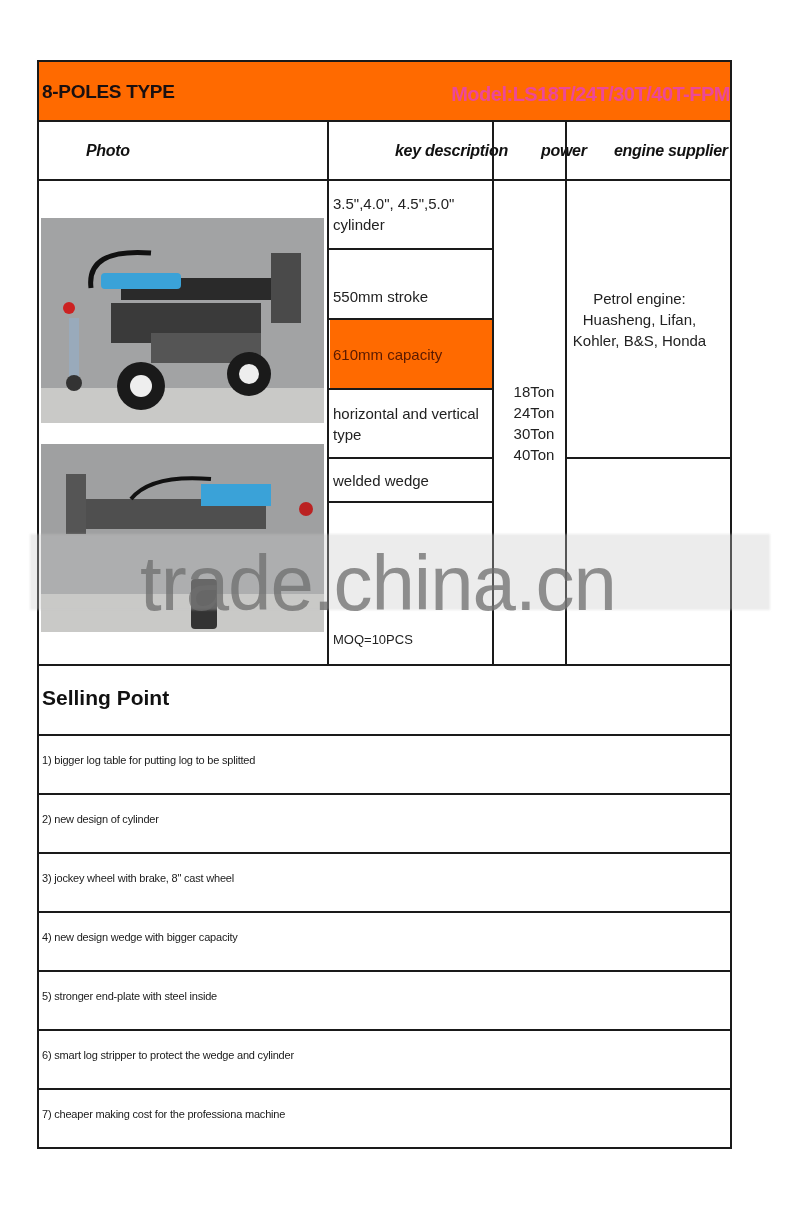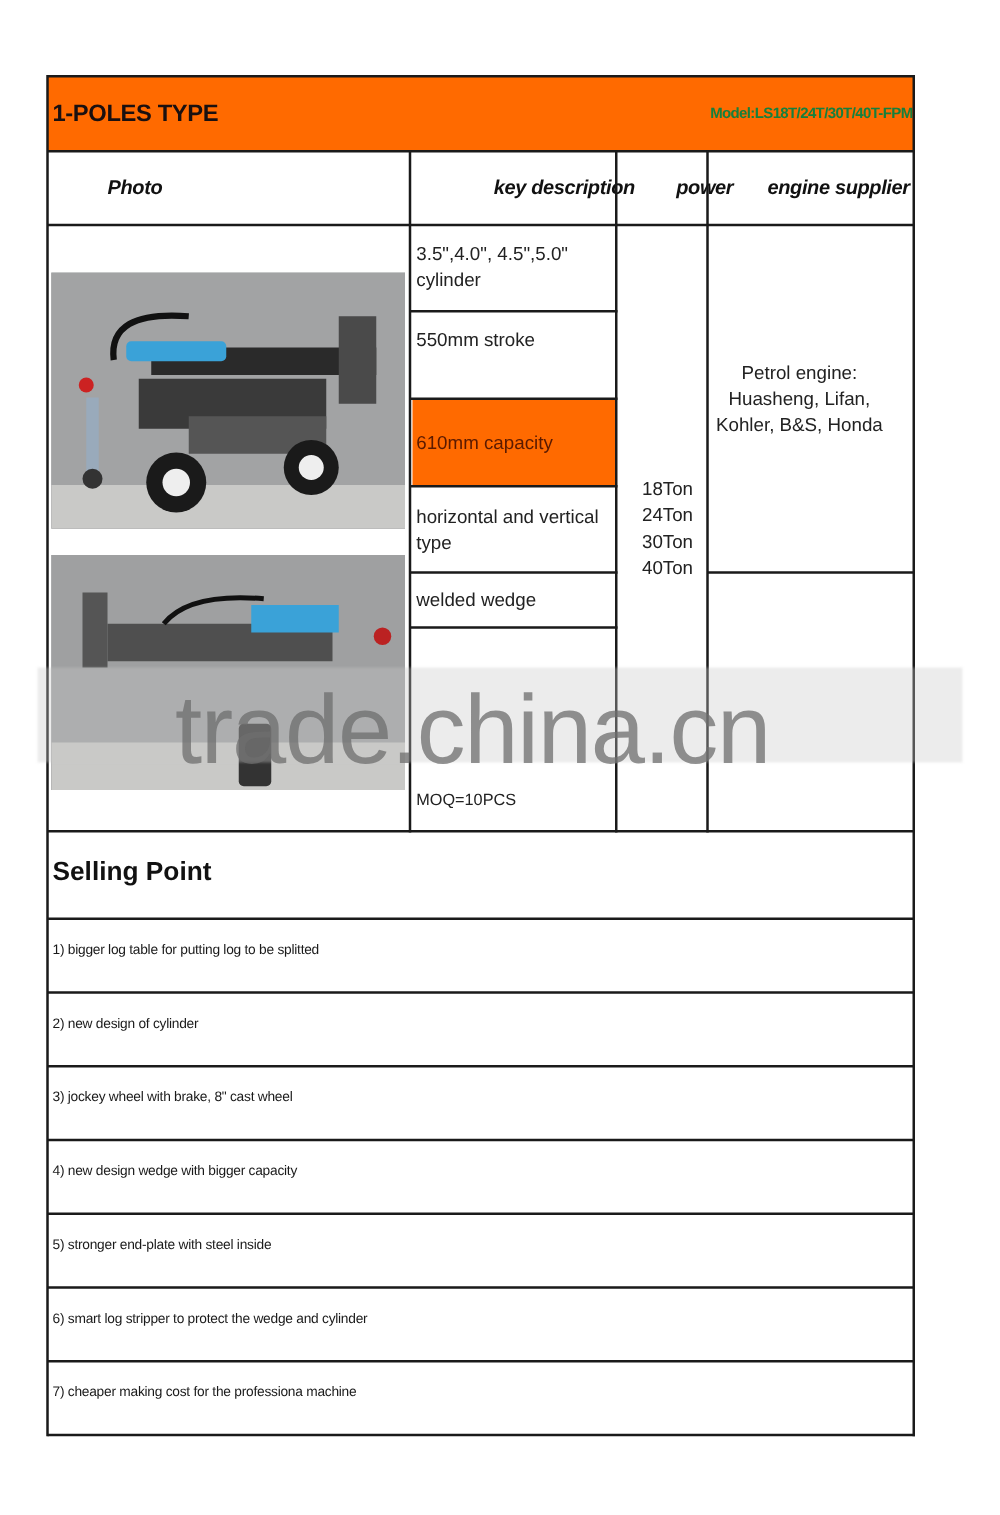--- a/index.html
+++ b/index.html
@@ -2,35 +2,35 @@
 <html><head>
 <meta charset="utf-8">
 <style>
   html, body { margin:0; padding:0; background:#ffffff; }
   body { width:800px; height:1212px; position:relative; overflow:hidden; font-family:"Liberation Sans", sans-serif; color:#111; }
   .abs { position:absolute; box-sizing:border-box; }
   .hline { position:absolute; height:2px; background:#1a1a1a; }
   .vline { position:absolute; width:2px; background:#1a1a1a; }
   .header-bar { left:38px; top:61px; width:694px; height:60px; background:#ff6a00; }
   .title { left:42px; top:81px; font-weight:bold; font-size:19px; color:#1a1010; letter-spacing:-0.3px; }
-  .model { right:70px; top:83px; font-weight:bold; font-size:12px; color:#15803d; letter-spacing:-0.5px; }
+  .model { right:70px; top:83px; font-weight:bold; font-size:20px; color:#ec4899; letter-spacing:-0.5px; }
   .colhead { top:142px; font-weight:bold; font-style:italic; font-size:16px; letter-spacing:-0.3px;margin-left:44px; }
   .cell-text { font-size:15px; color:#222; line-height:21px; }
   .orange-cell { left:330px; top:320px; width:163px; height:68px; background:#ff6a00; }
   .photo { background:#9a9b9c; overflow:hidden; }
   .sp-title { left:42px; top:686px; font-weight:bold; font-size:21px; }
   .sp-item { left:42px; font-size:11px; color:#1a1a1a; letter-spacing:-0.2px; }
   .watermark-band { left:30px; top:534px; width:740px; height:76px; background:rgba(200,200,200,0.35); filter:blur(1px); }
   .watermark { left:140px; top:538px; font-size:78px; color:rgba(110,110,110,0.75); letter-spacing:-1px; }
 </style>
 </head>
 <body>
 
 <div class="abs header-bar"></div>
-<div class="abs title">1-POLES TYPE</div>
+<div class="abs title">8-POLES TYPE</div>
 <div class="abs model">Model:LS18T/24T/30T/40T-FPM</div>
 
 <div class="abs colhead" style="left:42px;">Photo</div>
 <div class="abs colhead" style="left:351px;">key description</div>
 <div class="abs colhead" style="left:497px;">power</div>
 <div class="abs colhead" style="left:570px;">engine supplier</div>
 
 <div class="abs orange-cell"></div>
 
 <div class="abs photo" style="left:41px; top:218px; width:283px; height:205px;">
@@ -63,21 +63,21 @@
     <path d="M90 55 Q110 30 170 35" stroke="#111" stroke-width="4" fill="none"></path>
     <circle cx="265" cy="65" r="7" fill="#b22"></circle>
     <rect x="150" y="135" width="26" height="50" rx="4" fill="#333"></rect>
   </svg>
 </div>
 
 <div class="abs cell-text" style="left:333px; top:193px;">
   <div>3.5",4.0", 4.5",5.0"</div>
   <div>cylinder</div>
 </div>
-<div class="abs cell-text" style="left:333px; top:262px;">550mm stroke</div>
+<div class="abs cell-text" style="left:333px; top:286px;">550mm stroke</div>
 <div class="abs cell-text" style="left:333px; top:344px; color:#5a1a00;">610mm capacity</div>
 <div class="abs cell-text" style="left:333px; top:403px;">
   <div>horizontal and vertical</div>
   <div>type</div>
 </div>
 <div class="abs cell-text" style="left:333px; top:470px;">welded wedge</div>
 <div class="abs cell-text" style="left:333px; top:629px; font-size:13px;">MOQ=10PCS</div>
 
 <div class="abs cell-text" style="left:495px; top:381px; width:78px; text-align:center;">
   <div>18Ton</div>

